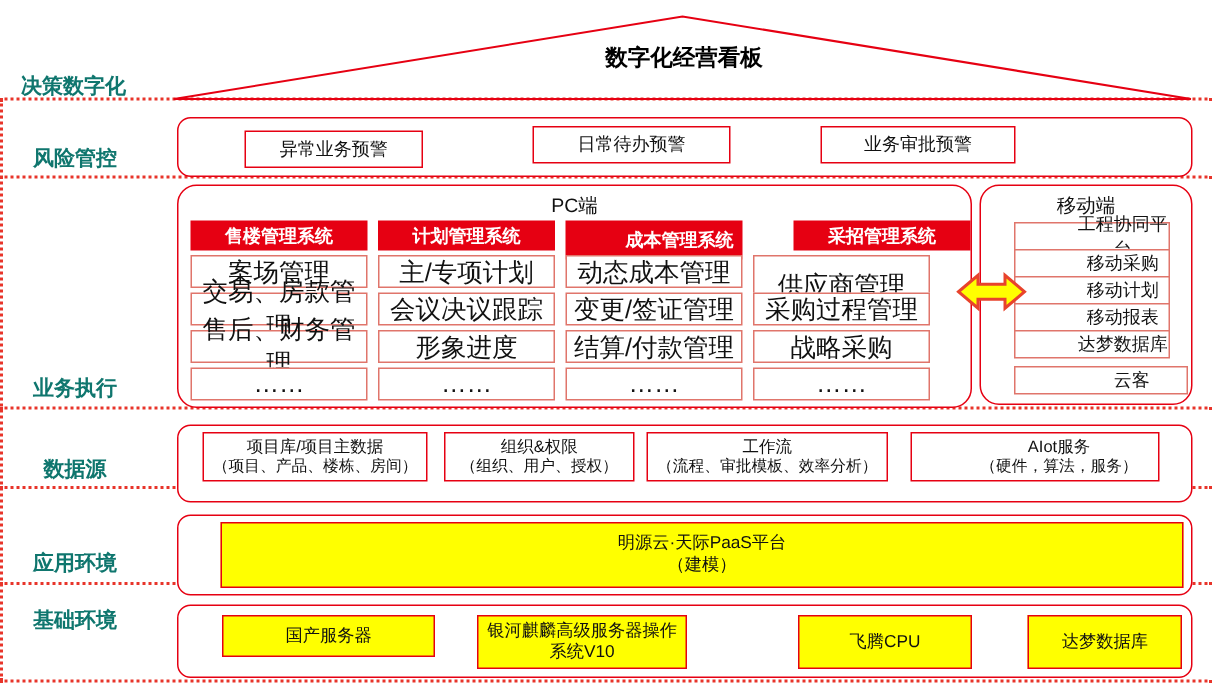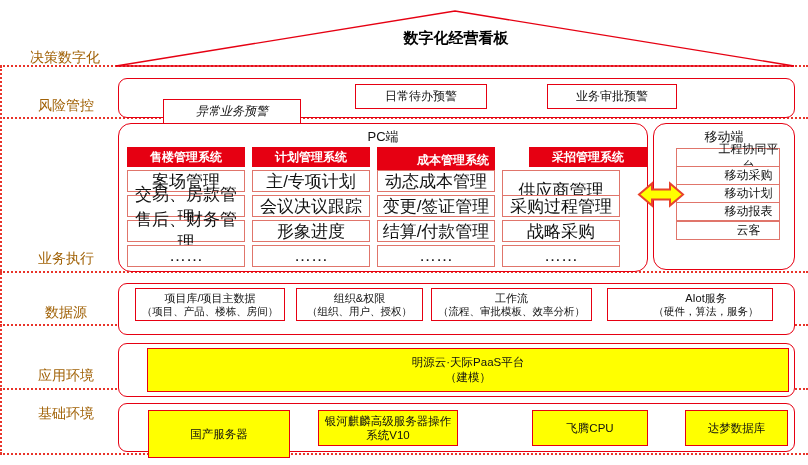--- a/index.html
+++ b/index.html
@@ -1,21 +1,21 @@
 <!DOCTYPE html>
 <html><head>
 <meta charset="utf-8">
 <style>
   html,body{margin:0;padding:0;background:#fff;}
   .canvas{position:relative;width:808px;height:465px;background:#fff;overflow:hidden;
           font-family:"Liberation Sans","DejaVu Sans",sans-serif;color:#111;}
   .abs{position:absolute;box-sizing:border-box;}
   .hline{position:absolute;left:0;width:808px;height:0;border-top:2px dotted #e8342a;}
   .vline{position:absolute;width:0;border-left:2px dotted #e8342a;}
-  .rowlabel{position:absolute;font-size:14px;font-weight:400;color:#a16207;white-space:nowrap;margin-left:16px;}
+  .rowlabel{position:absolute;font-size:14px;font-weight:700;color:#0f766e;white-space:nowrap;}
   .rbox{position:absolute;box-sizing:border-box;background:#fff;border:1.5px solid #e60012;border-radius:11px;}
   .wbox{position:absolute;box-sizing:border-box;background:#fff;border:1.5px solid #e60012;
         display:flex;align-items:center;justify-content:center;font-size:12px;text-align:center;}
   .sect-title{position:absolute;font-size:13px;text-align:center;color:#111;}
   .syshdr{position:absolute;box-sizing:border-box;background:#e60012;color:#fff;font-weight:bold;
           font-size:12px;display:flex;align-items:center;justify-content:center;}
   .syscell{position:absolute;box-sizing:border-box;background:#fff;border:1px solid #e0756b;
            font-size:17px;display:flex;align-items:center;justify-content:center;text-align:center;}
   .mobcell{position:absolute;box-sizing:border-box;background:#fff;border:1px solid #e0756b;
            font-size:12px;display:flex;align-items:center;justify-content:center;text-align:center;padding-left:41px;}
@@ -49,21 +49,21 @@
   <div class="rooftitle" style="left:256px;top:29px;width:400px;">数字化经营看板</div>
 
   <div class="rowlabel" style="left:14px;top:49px;">决策数字化</div>
   <div class="rowlabel" style="left:22px;top:97px;">风险管控</div>
   <div class="rowlabel" style="left:22px;top:250px;">业务执行</div>
   <div class="rowlabel" style="left:29px;top:304px;">数据源</div>
   <div class="rowlabel" style="left:22px;top:367px;">应用环境</div>
   <div class="rowlabel" style="left:22px;top:405px;">基础环境</div>
 
   <div class="rbox" style="left:118px;top:78px;width:677px;height:40px;border-radius:9px;"></div>
-  <div class="wbox" style="left:163px;top:99px;width:138px;height:25px;font-style:italic;">异常业务预警</div>
+  <div class="wbox" style="left:163px;top:87px;width:119px;height:25px;">异常业务预警</div>
   <div class="wbox" style="left:355px;top:84px;width:132px;height:25px;">日常待办预警</div>
   <div class="wbox" style="left:547px;top:84px;width:130px;height:25px;">业务审批预警</div>
 
   <div class="rbox" style="left:118px;top:123px;width:530px;height:149px;border-radius:13px;"></div>
   <div class="sect-title" style="left:118px;top:128px;width:530px;">PC端</div>
 
   <div class="syshdr" style="left:127px;top:147px;width:118px;height:20px;">售楼管理系统</div>
   <div class="syscell" style="left:127px;top:170px;width:118px;height:22px;">案场管理</div>
   <div class="syscell" style="left:127px;top:195px;width:118px;height:22px;">交易、房款管理</div>
   <div class="syscell" style="left:127px;top:220px;width:118px;height:22px;">售后、财务管理</div>
@@ -87,21 +87,21 @@
   <div class="syscell" style="left:502px;top:220px;width:118px;height:22px;">战略采购</div>
   <div class="syscell" style="left:502px;top:245px;width:118px;height:22px;">……</div>
 
   <div class="rbox" style="left:653px;top:123px;width:142px;height:147px;border-radius:13px;"></div>
   <div class="sect-title" style="left:653px;top:128px;width:142px;">移动端</div>
   <div class="mobcell" style="left:676px;top:148px;width:104px;height:19px;">工程协同平台</div>
   <div class="mobcell" style="left:676px;top:166px;width:104px;height:19px;">移动采购</div>
   <div class="mobcell" style="left:676px;top:184px;width:104px;height:19px;">移动计划</div>
   <div class="mobcell" style="left:676px;top:202px;width:104px;height:19px;">移动报表</div>
   <div class="mobcell" style="left:676px;top:220px;width:104px;height:19px;">达梦数据库</div>
-  <div class="mobcell" style="left:676px;top:221px;width:104px;height:19px;font-family:Liberation Serif, serif;">云客</div>
+  <div class="mobcell" style="left:676px;top:244px;width:116px;height:19px;font-family:Liberation Serif, serif;">云客</div>
 
   <svg class="abs" style="left:637px;top:180px;width:48px;height:29px;" viewBox="0 0 48 29">
     <polygon points="2,14.5 15,3.5 15,9.5 33,9.5 33,3.5 46,14.5 33,25.5 33,19.5 15,19.5 15,25.5" fill="#ffff00" stroke="#e8432c" stroke-width="2" stroke-linejoin="miter"></polygon>
   </svg>
 
   <div class="rbox" style="left:118px;top:283px;width:677px;height:52px;border-radius:9px;"></div>
   <div class="dsbox" style="left:135px;top:288px;width:150px;height:33px;">
     <span class="l1">项目库/项目主数据</span>
     <span class="l2">（项目、产品、楼栋、房间）</span>
   </div>
@@ -118,18 +118,18 @@
     <span class="l2">（硬件，算法，服务）</span>
   </div>
 
   <div class="rbox" style="left:118px;top:343px;width:677px;height:54px;border-radius:9px;"></div>
   <div class="ybox" style="left:147px;top:348px;width:642px;height:44px;">
     <span>明源云·天际PaaS平台</span>
     <span>（建模）</span>
   </div>
 
   <div class="rbox" style="left:118px;top:403px;width:677px;height:49px;border-radius:9px;"></div>
-  <div class="ybox" style="left:148px;top:410px;width:142px;height:48px;">国产服务器</div>
+  <div class="ybox" style="left:148px;top:410px;width:142px;height:28px;">国产服务器</div>
   <div class="ybox" style="left:318px;top:410px;width:140px;height:36px;line-height:14px;">银河麒麟高级服务器操作系统V10</div>
   <div class="ybox" style="left:532px;top:410px;width:116px;height:36px;">飞腾CPU</div>
   <div class="ybox" style="left:685px;top:410px;width:103px;height:36px;">达梦数据库</div>
 
 </div>
 
 </body></html>

